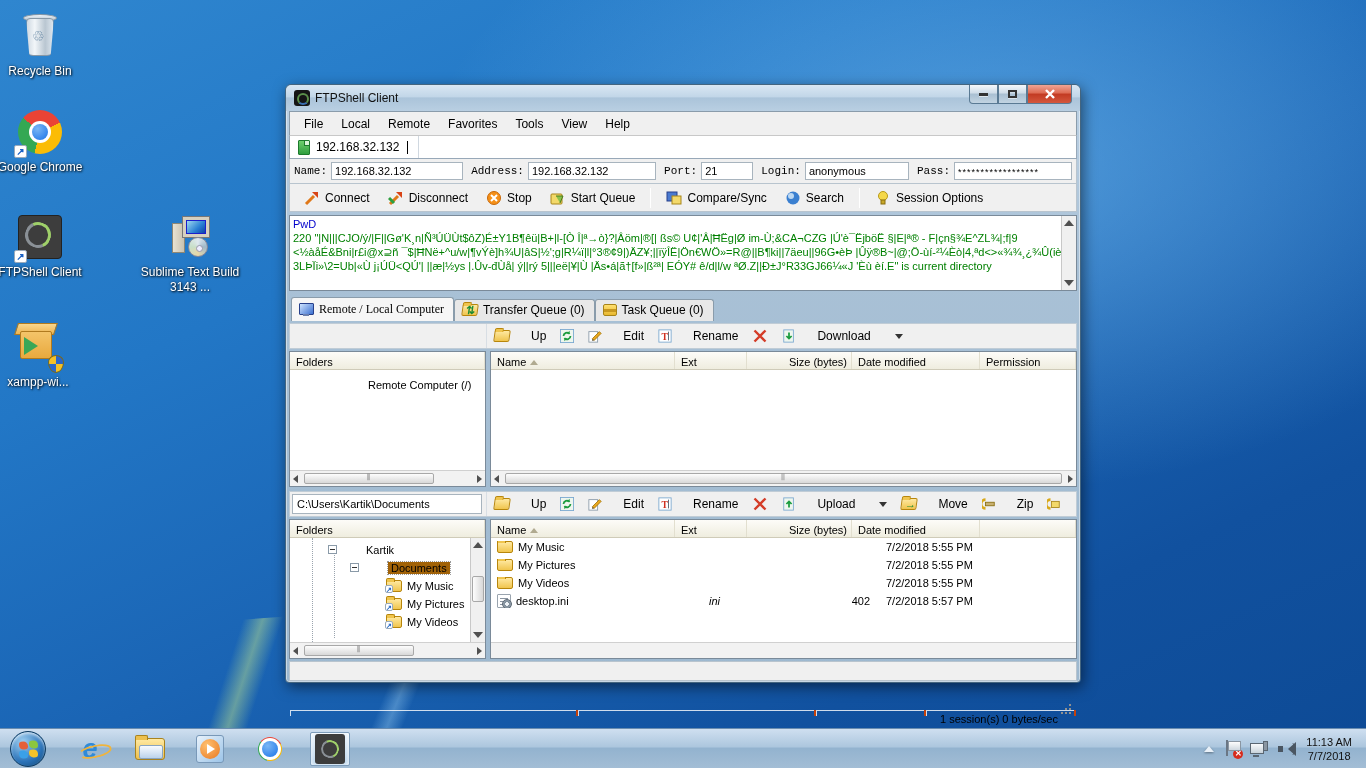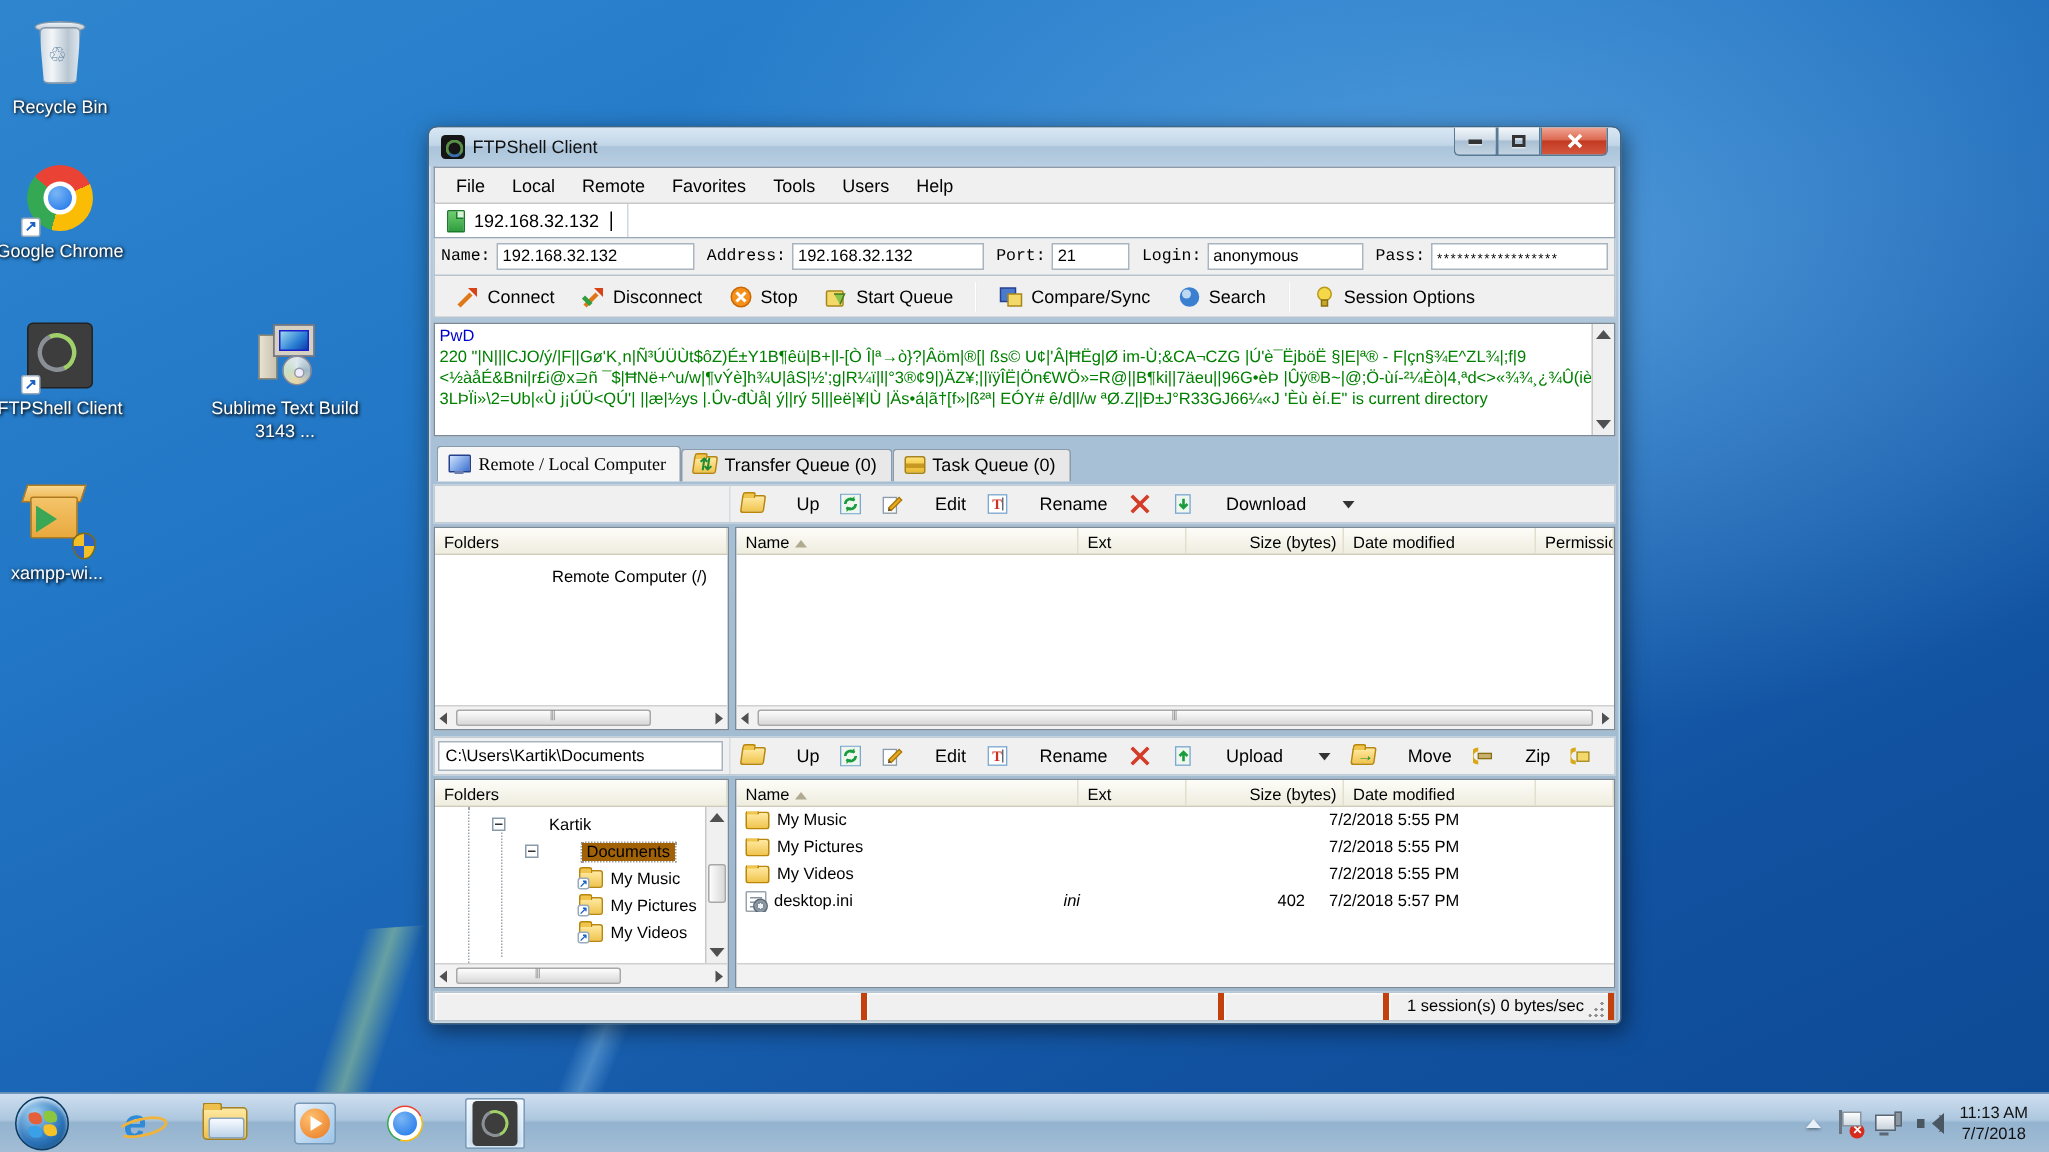--- a/index.html
+++ b/index.html
@@ -154,21 +154,21 @@
     width:190px; font-size:11px; overflow:hidden; white-space:nowrap; }
 
   .panes { position:absolute; left:3px; right:3px; display:flex; gap:4px; }
   .panel { background:#fff; border:1px solid #7a8a99; display:flex; flex-direction:column; overflow:hidden; }
   .panel.folders { width:197px; flex:none; }
   .panel.files { flex:1; }
   .colhead { display:flex; flex:none; height:18px; background:linear-gradient(#fdfcf8,#efeddf);
     border-bottom:1px solid #cfcbb8; font-size:11px; color:#000; }
   .colcell { padding:2px 4px 0 6px; border-right:1px solid #e2dfcf; overflow:hidden; white-space:nowrap; display:flex; align-items:center; gap:4px; }
   .sort-asc { width:0; height:0; border:4px solid transparent; border-bottom:5px solid #b0aa90; margin-top:-3px; }
-  .c-name { width:228px; } .c-ext { width:72px; } .c-size { width:105px; justify-content:flex-end; }
+  .c-name { width:184px; } .c-ext { width:72px; } .c-size { width:105px; justify-content:flex-end; }
   .c-date { width:128px; } .c-perm { flex:1; }
   .pane-body { flex:1; position:relative; overflow:hidden; background:#fff; font-size:11px; }
   .hscroll { flex:none; height:16px; background:#f2f2f2; border-top:1px solid #d0d0d0; position:relative; }
   .hthumb { position:absolute; top:2px; height:11px; background:linear-gradient(#fdfdfd,#d8d8d8);
     border:1px solid #a8a8a8; border-radius:2px; }
   .hthumb::before { content:"⦀"; position:absolute; left:50%; top:-2px; transform:translateX(-50%);
     color:#909090; font-size:9px; letter-spacing:1px; }
   .harrow { position:absolute; top:4px; width:0; height:0; border:4px solid transparent; }
   .harrow.l { left:3px; border-right:5px solid #505050; border-left:none; }
   .harrow.r { right:3px; border-left:5px solid #505050; border-right:none; }
@@ -186,21 +186,21 @@
   .tnode { position:absolute; display:flex; align-items:center; gap:5px; height:17px; white-space:nowrap; }
   .expander { width:9px; height:9px; background:#fff; border:1px solid #8a9aa8; position:relative; flex:none; }
   .expander::before { content:""; position:absolute; left:1px; right:1px; top:3px; height:1px; background:#333; }
   .tsel { background:#a16207; outline:1px dotted #9a9a9a; padding:0 3px; }
   .tree-vscroll { position:absolute; right:0; top:0; width:15px; bottom:0; background:#f0f0f0; border-left:1px solid #c8c8c8; }
   .vthumb { position:absolute; left:1px; width:12px; background:linear-gradient(90deg,#fdfdfd,#d8d8d8);
     border:1px solid #a8a8a8; border-radius:2px; }
   .dotline { position:absolute; border-left:1px dotted #9aa4ae; width:0; }
 
   .statusbar { top:576px; height:20px; background:#f0f0f0; border:1px solid #b8c4ce; display:flex; font-size:11px; }
-  .scell { border-right:4px solid #c2410c; box-shadow:inset 1px 1px 0 rgba(255,255,255,.8); padding:3px 6px; }
+  .scell { border-right:2px solid #c2410c; box-shadow:inset 1px 1px 0 rgba(255,255,255,.8); padding:3px 6px;margin-top:48px; }
   .scell.s1 { width:288px; } .scell.s2 { width:238px; } .scell.s3 { width:110px; }
   .scell.s4 { flex:1; text-align:right; padding-right:16px; position:relative; }
   .grip { position:absolute; right:2px; bottom:2px; width:11px; height:11px;
     background:
      radial-gradient(circle 1.2px at 9px 2px, #909090 95%, transparent),
      radial-gradient(circle 1.2px at 9px 6px, #909090 95%, transparent),
      radial-gradient(circle 1.2px at 5px 6px, #909090 95%, transparent),
      radial-gradient(circle 1.2px at 9px 10px, #909090 95%, transparent),
      radial-gradient(circle 1.2px at 5px 10px, #909090 95%, transparent),
      radial-gradient(circle 1.2px at 1px 10px, #909090 95%, transparent); }
@@ -330,21 +330,21 @@
       </div>
     </div>
   </div>
 
   <div class="sec menubar">
     <span class="menu-item">File</span>
     <span class="menu-item">Local</span>
     <span class="menu-item">Remote</span>
     <span class="menu-item">Favorites</span>
     <span class="menu-item">Tools</span>
-    <span class="menu-item">Users</span>
+    <span class="menu-item">View</span>
     <span class="menu-item">Help</span>
   </div>
 
   <div class="sec sessrow">
     <div class="sess-tab">
       <div class="doc-ico"></div>
       <span>192.168.32.132</span>
       <div class="caret-i"></div>
     </div>
   </div>

